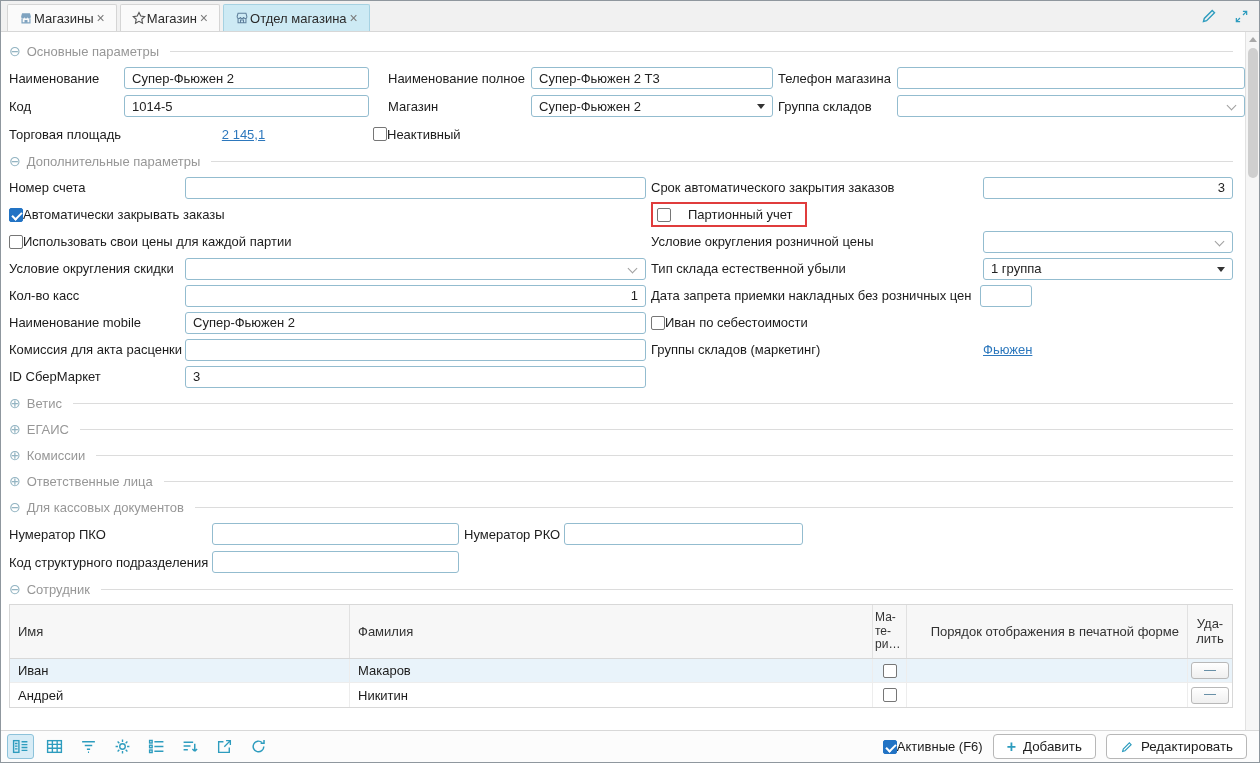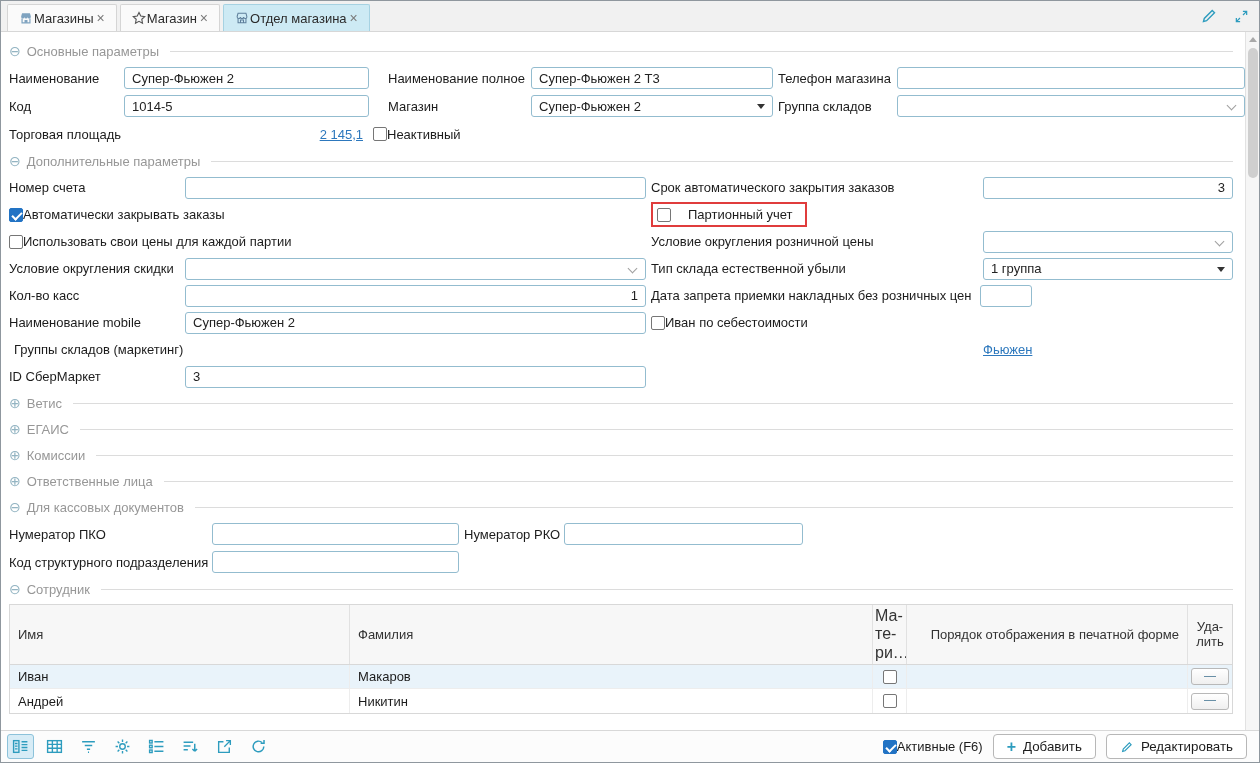--- a/index.html
+++ b/index.html
@@ -60,29 +60,29 @@
   .cbwrap { display:flex; align-items:center; }
   .cb { width:14px; height:14px; border:1px solid #767676; border-radius:2px; background:#fff;
         flex:none; position:relative; }
   .cb.checked { background:#2273c4; border-color:#2273c4; }
   .cb.checked::after { content:""; position:absolute; left:4px; top:1px; width:4px; height:8px;
         border-right:2px solid #fff; border-bottom:2px solid #fff; transform:rotate(45deg); }
   .red-box { display:flex; align-items:center; gap:17px; border:2px solid #e03c3c;
              padding:3px 12px 3px 4px; }
 
   .link { color:#2d78bd; text-decoration:underline; cursor:pointer; }
-  .ta-wrap { width:245px; display:flex; justify-content:flex-end; padding-right:6px; }
+  .ta-wrap { width:245px; display:flex; justify-content:center; padding-right:6px; }
 
   
   .emp-table { margin-top:2px; border:1px solid #d8d8d8; }
   .thead { display:flex; background:#f7f7f7; border-bottom:1px solid #d8d8d8; color:#333; }
   .th { padding:4px 8px; border-right:1px solid #e1e1e1; display:flex; align-items:center; min-height:53px; }
   .th:last-child { border-right:none; }
   .c1{width:340px} .c2{width:523px}
-  .c3{width:34px; padding:2px 2px; font-size:16px; line-height:1.15; overflow:hidden; }
+  .c3{width:34px; padding:2px 2px; font-size:12px; line-height:1.15; overflow:hidden; }
   .c4{width:281px; justify-content:flex-end; text-align:right; }
   .c5{flex:1; justify-content:center; text-align:center; line-height:1.15; }
   .tr { display:flex; height:24px; border-bottom:1px solid #ededed; align-items:stretch; background:#fff; }
   .tr.alt { background:#e9f3fa; }
   .tr:last-child { border-bottom:none; }
   .td { padding:0 8px; border-right:1px solid #ededed; display:flex; align-items:center; overflow:hidden; }
   .td:last-child { border-right:none; }
   .td.center { justify-content:center; padding:0 2px; }
   .del-btn { width:38px; height:17px; border:1px solid #b8b8b8; border-radius:3px;
              background:linear-gradient(#ffffff,#efefef); color:#56829c; font-size:12px;
@@ -296,20 +296,26 @@
         </div>
         <div class="right-half">
           <div class="cbwrap">
             <span class="cb"></span>
             <span>Иван по себестоимости</span>
           </div>
         </div>
       </div>
 
       <div class="row row27">
+        <div class="left-half">
+          <span class="lbl lw176">Комиссия для акта расценки</span>
+          <div class="field w461">
+              <span></span>
+            </div>
+        </div>
         <div class="right-half">
           <span class="lbl">Группы складов (маркетинг)</span>
           <div class="w250 push-right"><span class="link">Фьюжен</span></div>
         </div>
       </div>
 
       <div class="row row27">
         <div class="left-half">
           <span class="lbl lw176">ID СберМаркет</span>
           <div class="field w461">

